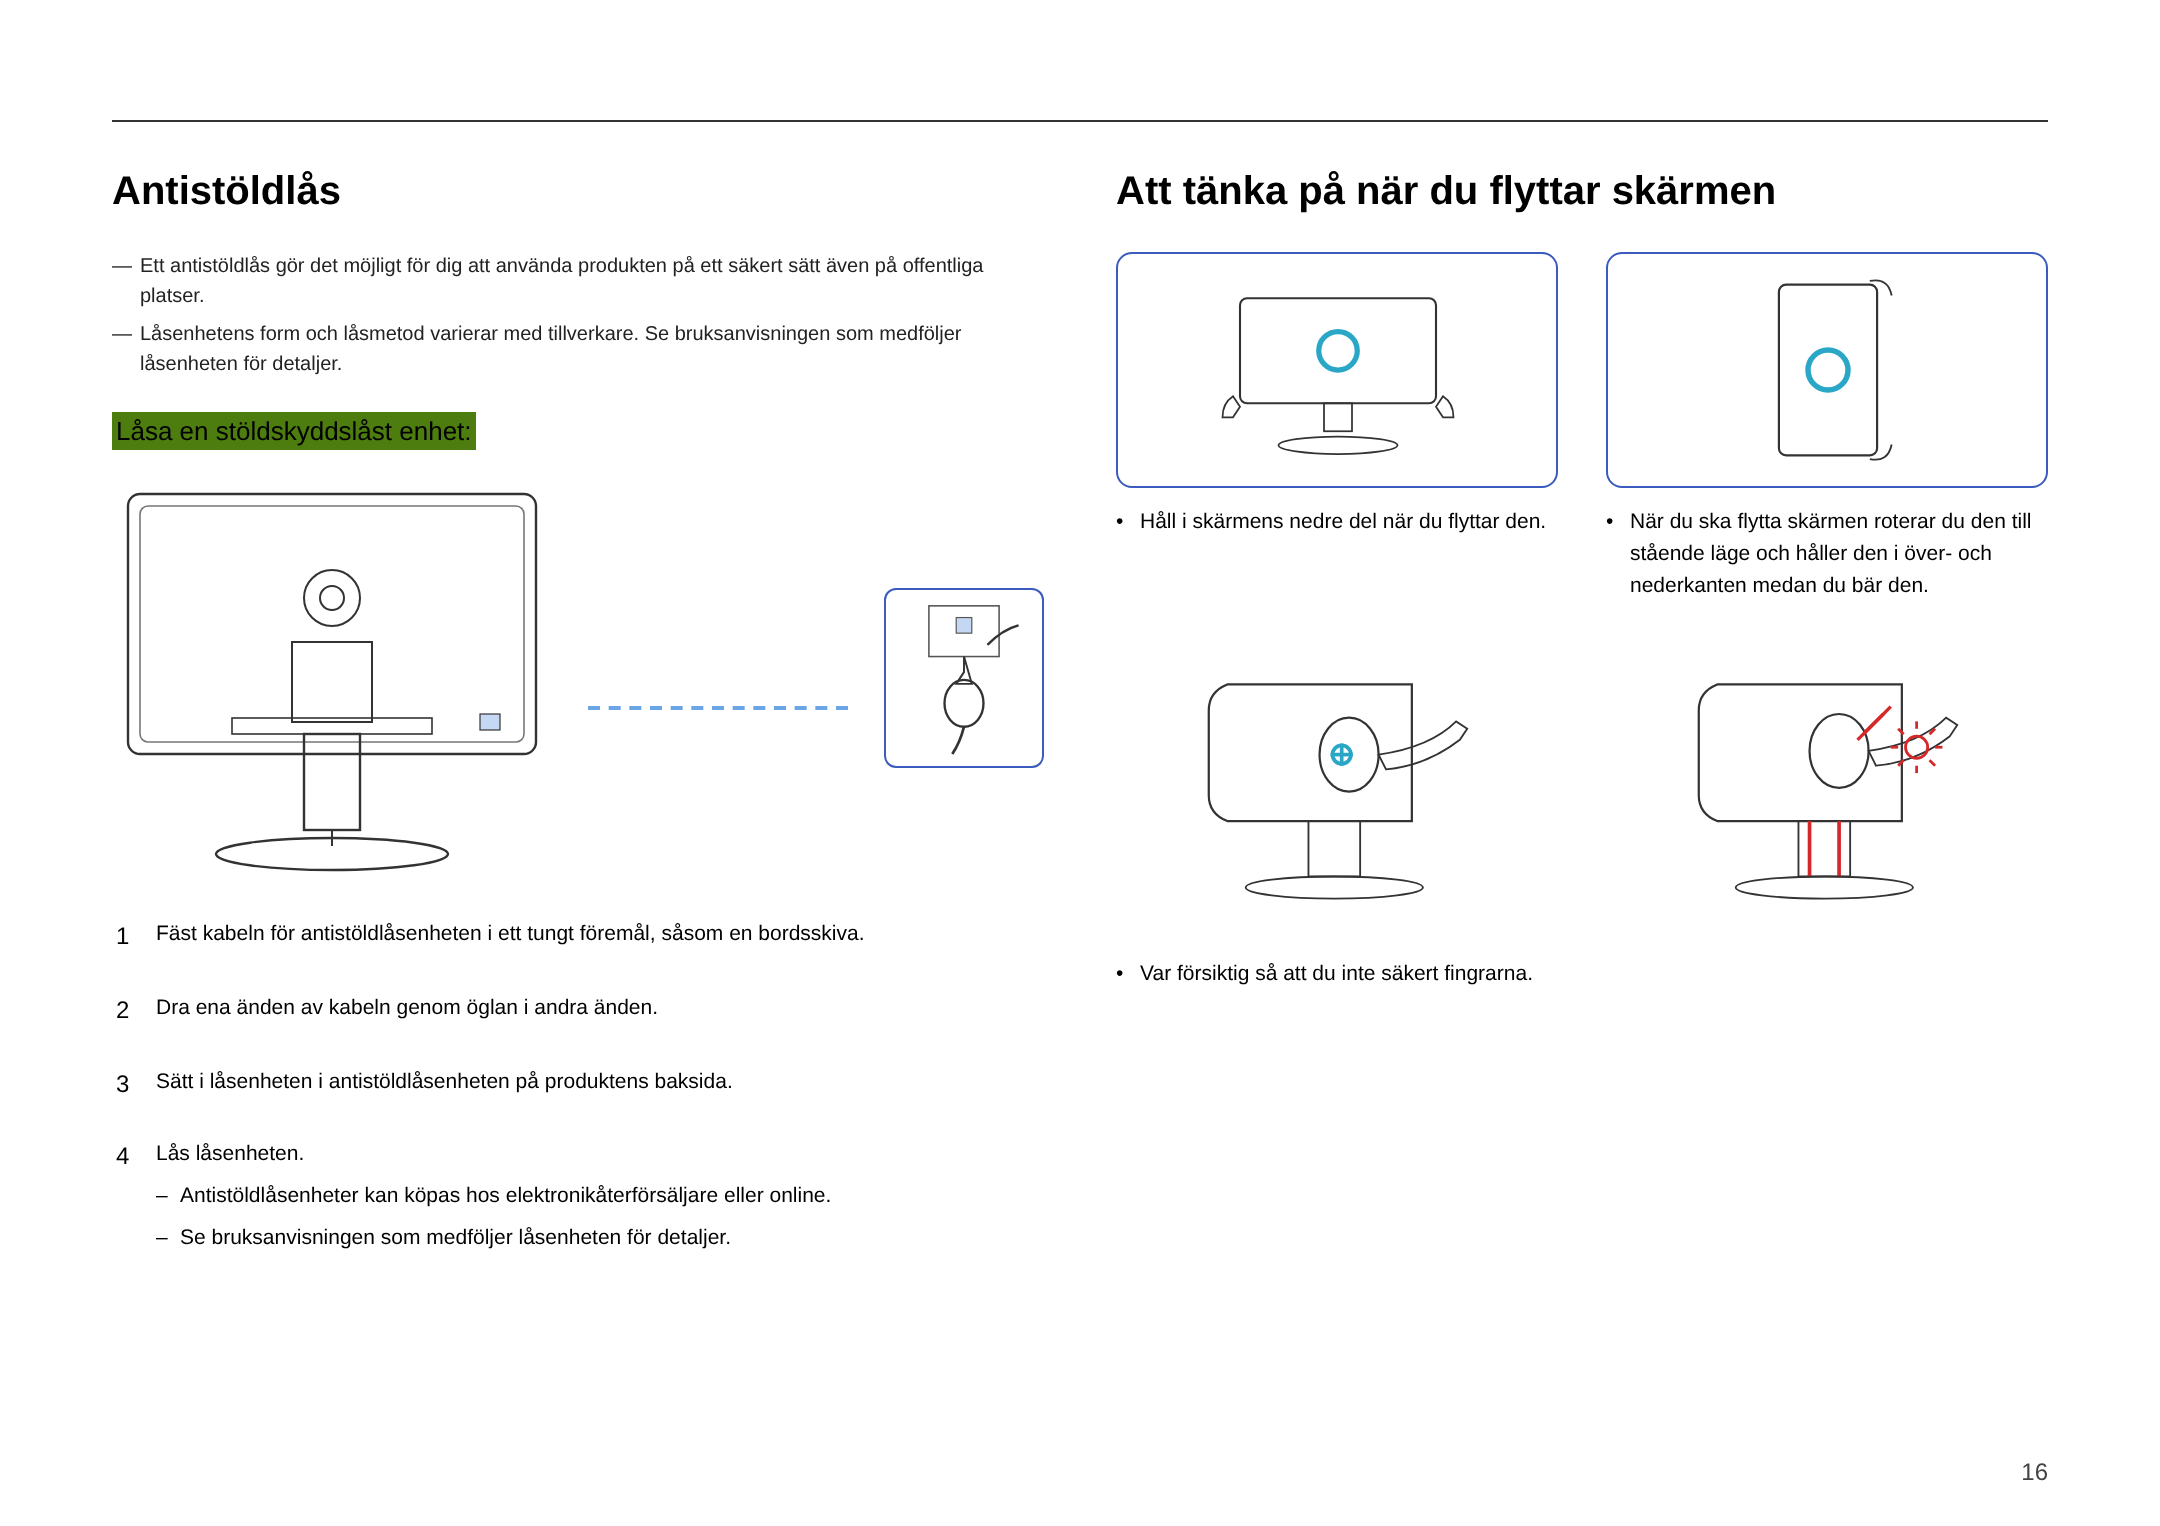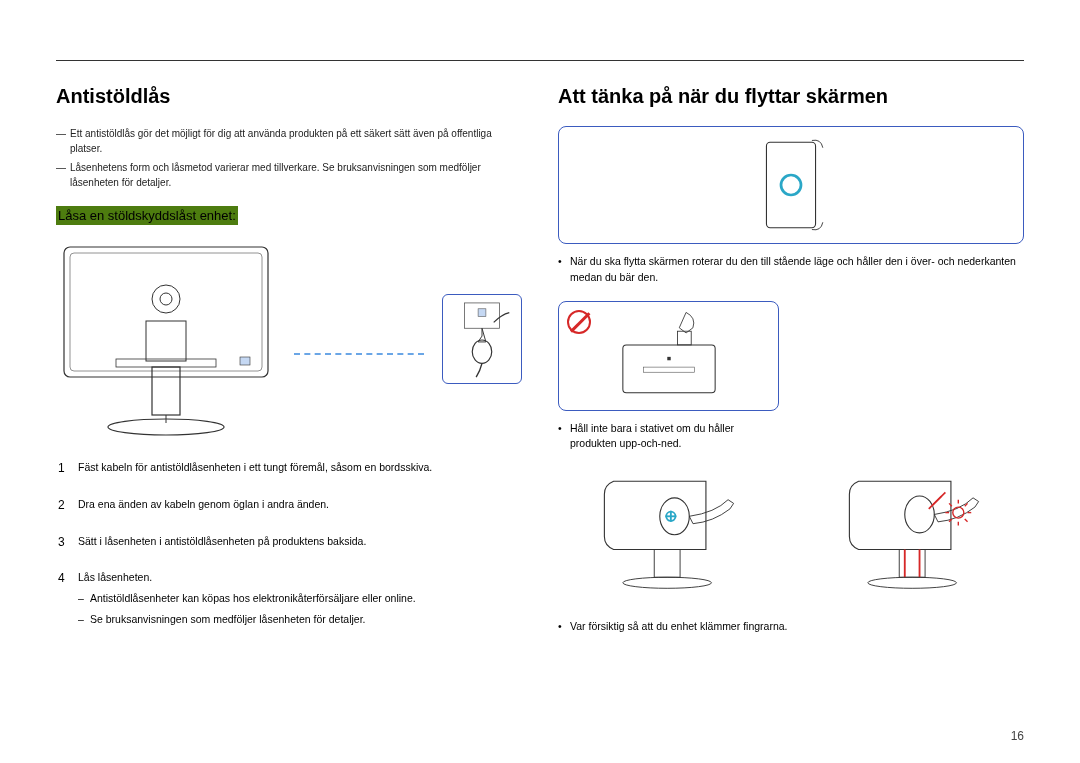--- a/index.html
+++ b/index.html
@@ -143,49 +143,49 @@
       </li>
     </ol>
   </div>
 
   <div class="col">
     <h2>Att tänka på när du flyttar skärmen</h2>
 
     <div class="tile-row">
       <div class="tile-col">
         <div class="tile">
+          <svg viewBox="0 0 160 110" width="140" height="100">
+            <rect x="24" y="14" width="112" height="60" rx="4" fill="none" stroke="#333" stroke-width="1.2"></rect>
+            <circle cx="80" cy="44" r="11" fill="none" stroke="#2aa7c7" stroke-width="3"></circle>
+            <rect x="72" y="74" width="16" height="16" fill="none" stroke="#333" stroke-width="1"></rect>
+            <ellipse cx="80" cy="98" rx="34" ry="5" fill="none" stroke="#333" stroke-width="1"></ellipse>
+            <path d="M20 70 Q14 74 14 82 L20 82 L24 76 Z" fill="none" stroke="#333" stroke-width="1"></path>
+            <path d="M140 70 Q146 74 146 82 L140 82 L136 76 Z" fill="none" stroke="#333" stroke-width="1"></path>
+          </svg>
+        </div>
+        <ul class="bul">
+            <li>Håll i skärmens nedre del när du flyttar den.</li>
+          </ul>
+      </div>
+      <div class="tile-col">
+        <div class="tile">
           <svg viewBox="0 0 110 110" width="100" height="100">
             <rect x="28" y="8" width="54" height="94" rx="4" fill="none" stroke="#333" stroke-width="1.2"></rect>
             <circle cx="55" cy="55" r="11" fill="none" stroke="#2aa7c7" stroke-width="3"></circle>
             <path d="M78 6 Q88 4 90 14" fill="none" stroke="#333" stroke-width="1"></path>
             <path d="M78 104 Q88 106 90 96" fill="none" stroke="#333" stroke-width="1"></path>
           </svg>
         </div>
         <ul class="bul">
             <li>När du ska flytta skärmen roterar du den till stående läge och håller den i över- och nederkanten medan du bär den.</li>
           </ul>
       </div>
     </div>
 
     <div class="tile-row">
-      <div class="tile-col">
-        <div class="tile short">
-          <div class="prohibit"></div>
-          <svg viewBox="0 0 160 110" width="140" height="94">
-            <path d="M100 4 Q112 10 108 22 L100 28 L92 22 Z" fill="none" stroke="#333" stroke-width="1"></path>
-            <rect x="90" y="26" width="16" height="16" fill="none" stroke="#333" stroke-width="1"></rect>
-            <rect x="26" y="42" width="108" height="56" rx="4" fill="none" stroke="#333" stroke-width="1.2"></rect>
-            <rect x="78" y="56" width="4" height="4" fill="#333"></rect>
-            <rect x="50" y="68" width="60" height="6" fill="none" stroke="#555" stroke-width="0.7"></rect>
-          </svg>
-        </div>
-        <ul class="bul">
-            <li>Håll inte bara i stativet om du håller produkten upp-och-ned.</li>
-          </ul>
-      </div>
       <div class="tile-col"></div>
     </div>
 
     <div class="tile-row bottom-row">
       <div class="tile-col">
         <div class="tile noborder">
           <svg viewBox="0 0 160 130" width="150" height="120">
             <path d="M20 10 Q10 14 10 24 L10 70 Q10 80 20 84 L120 84 L120 10 Z" fill="none" stroke="#333" stroke-width="1.2"></path>
             <ellipse cx="86" cy="48" rx="16" ry="20" fill="none" stroke="#333" stroke-width="1.2"></ellipse>
             <circle cx="82" cy="48" r="5" fill="none" stroke="#2aa7c7" stroke-width="2"></circle>
@@ -219,19 +219,19 @@
             <rect x="64" y="84" width="28" height="30" fill="none" stroke="#333" stroke-width="1"></rect>
             <line x1="70" y1="84" x2="70" y2="114" stroke="#d62828" stroke-width="2"></line>
             <line x1="86" y1="84" x2="86" y2="114" stroke="#d62828" stroke-width="2"></line>
             <ellipse cx="78" cy="120" rx="48" ry="6" fill="none" stroke="#333" stroke-width="1"></ellipse>
           </svg>
         </div>
       </div>
     </div>
 
     <ul class="bul">
-        <li>Var försiktig så att du enhet klämmer fingrarna.</li>
+        <li>Var försiktig så att du inte säkert fingrarna.</li>
       </ul>
   </div>
 
 </div>
 
 <div class="page-num">16</div>
 
 </body></html>

